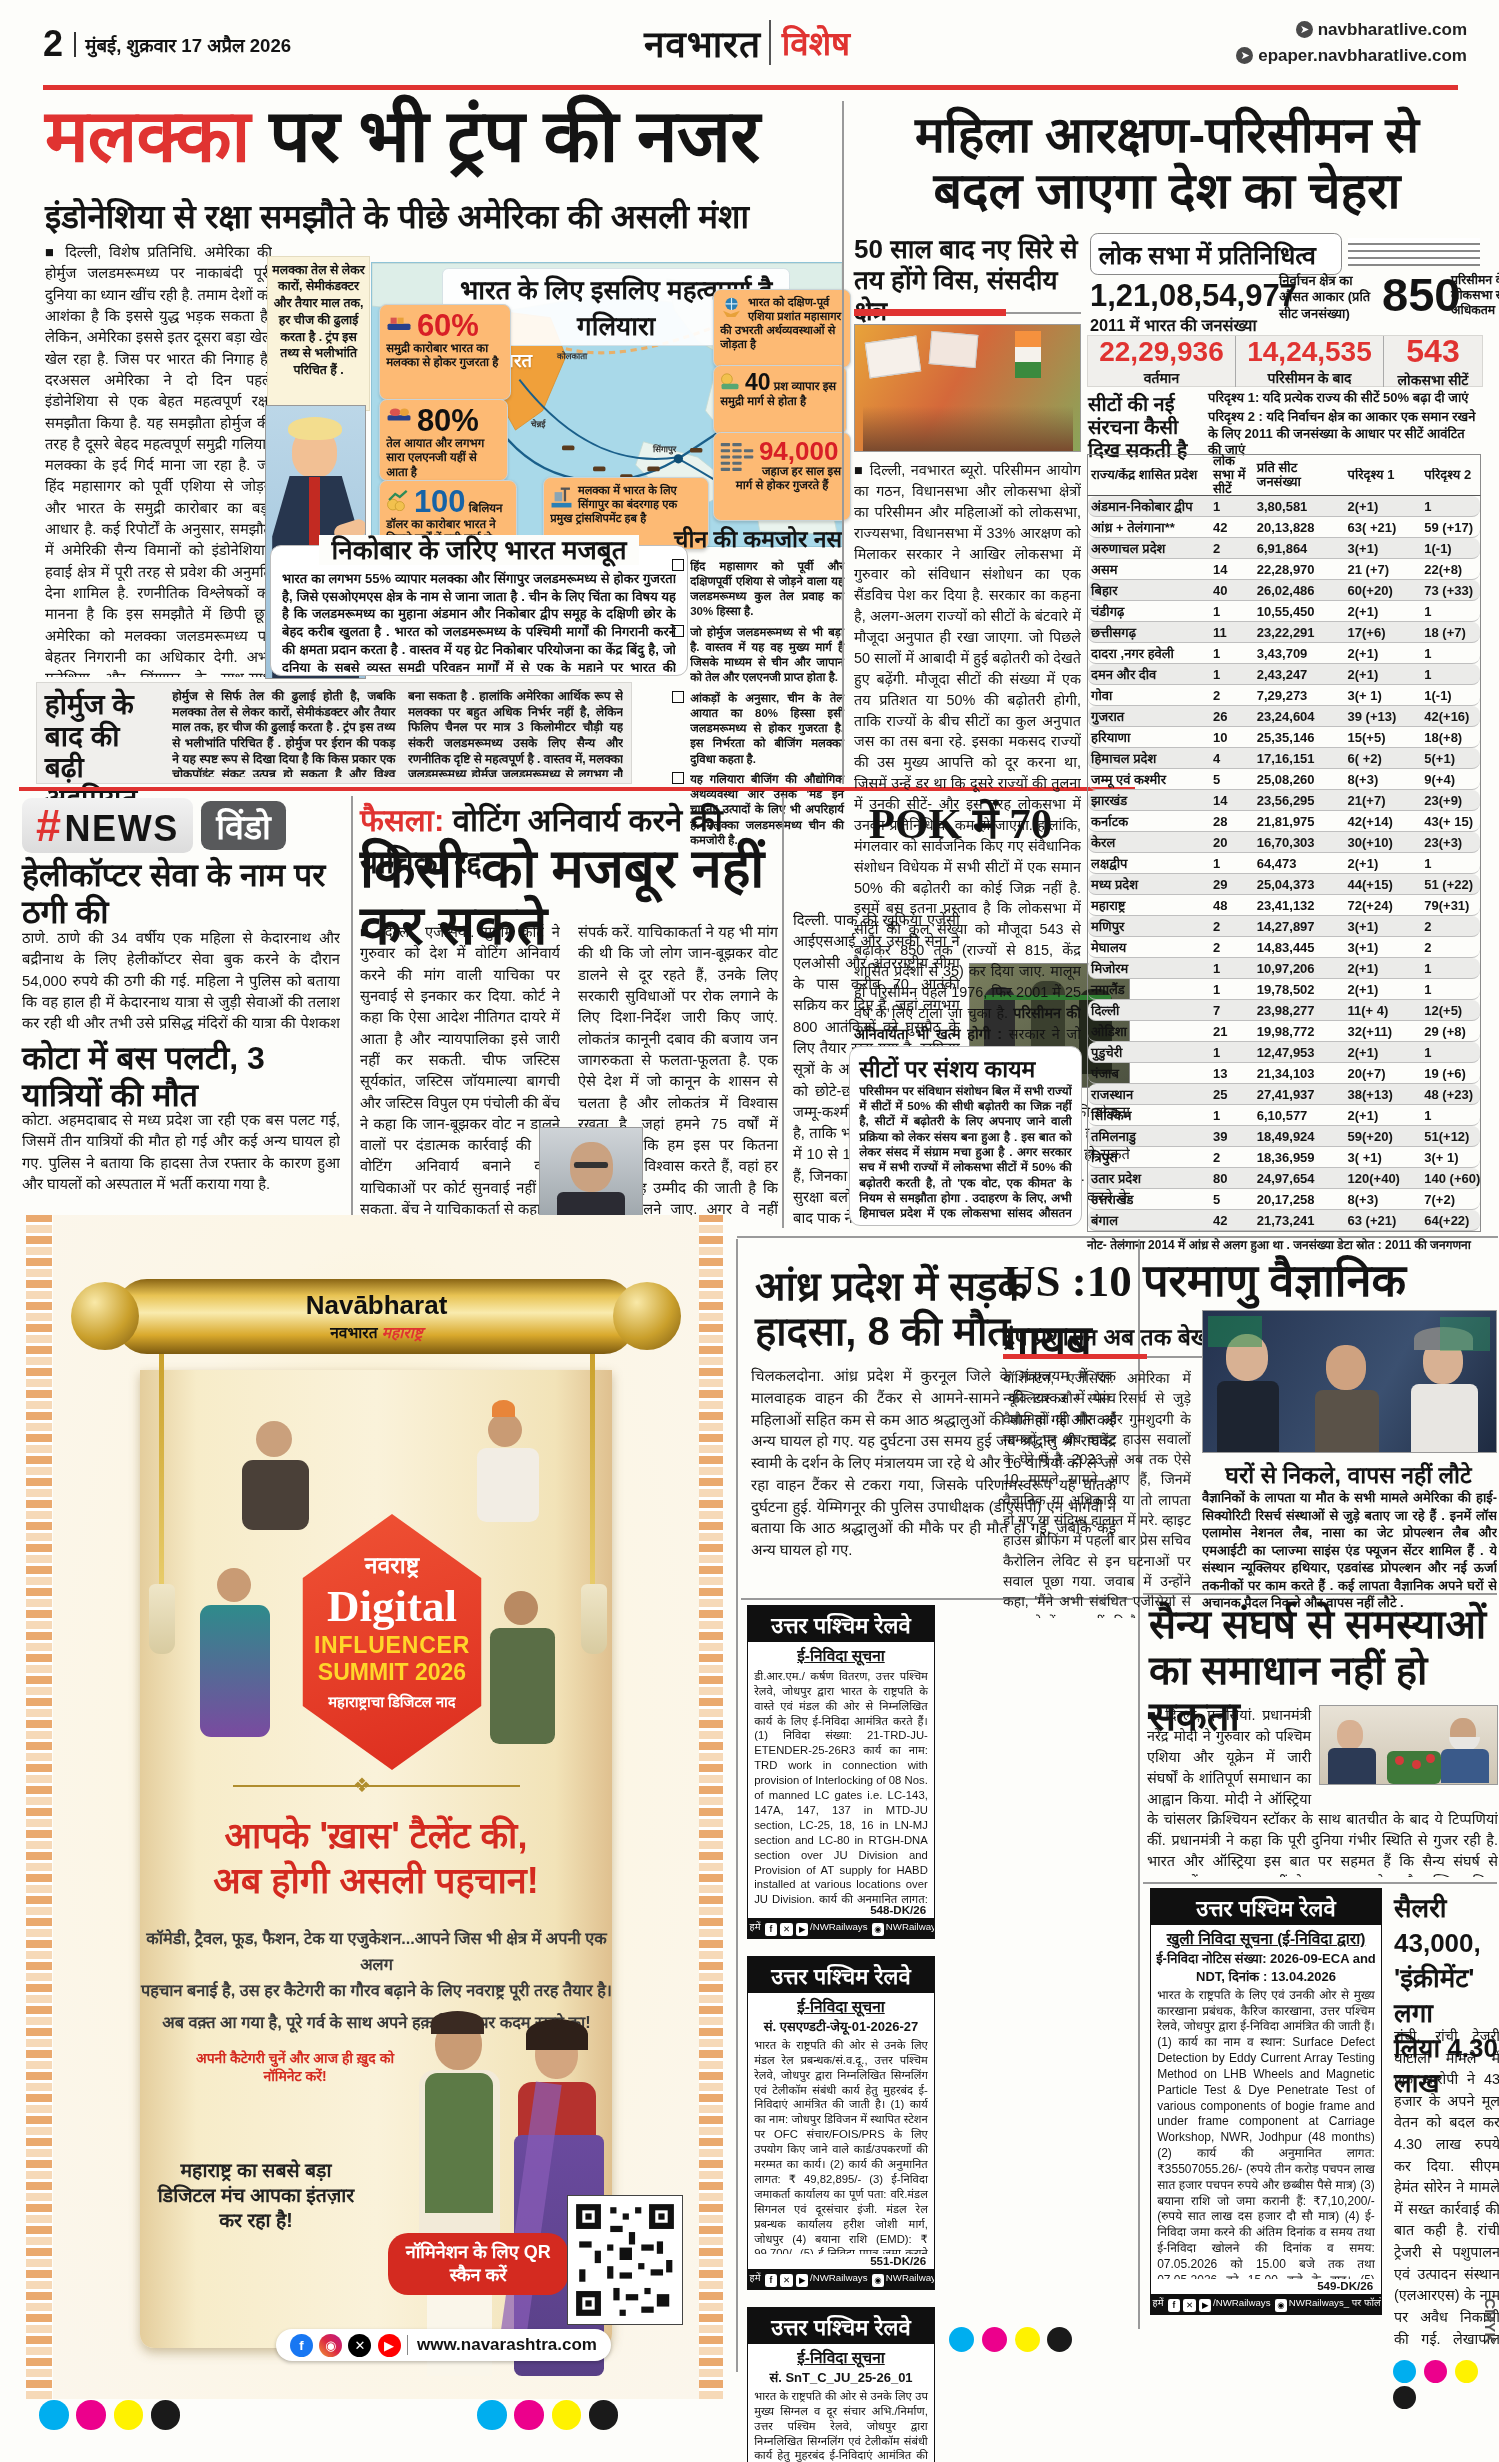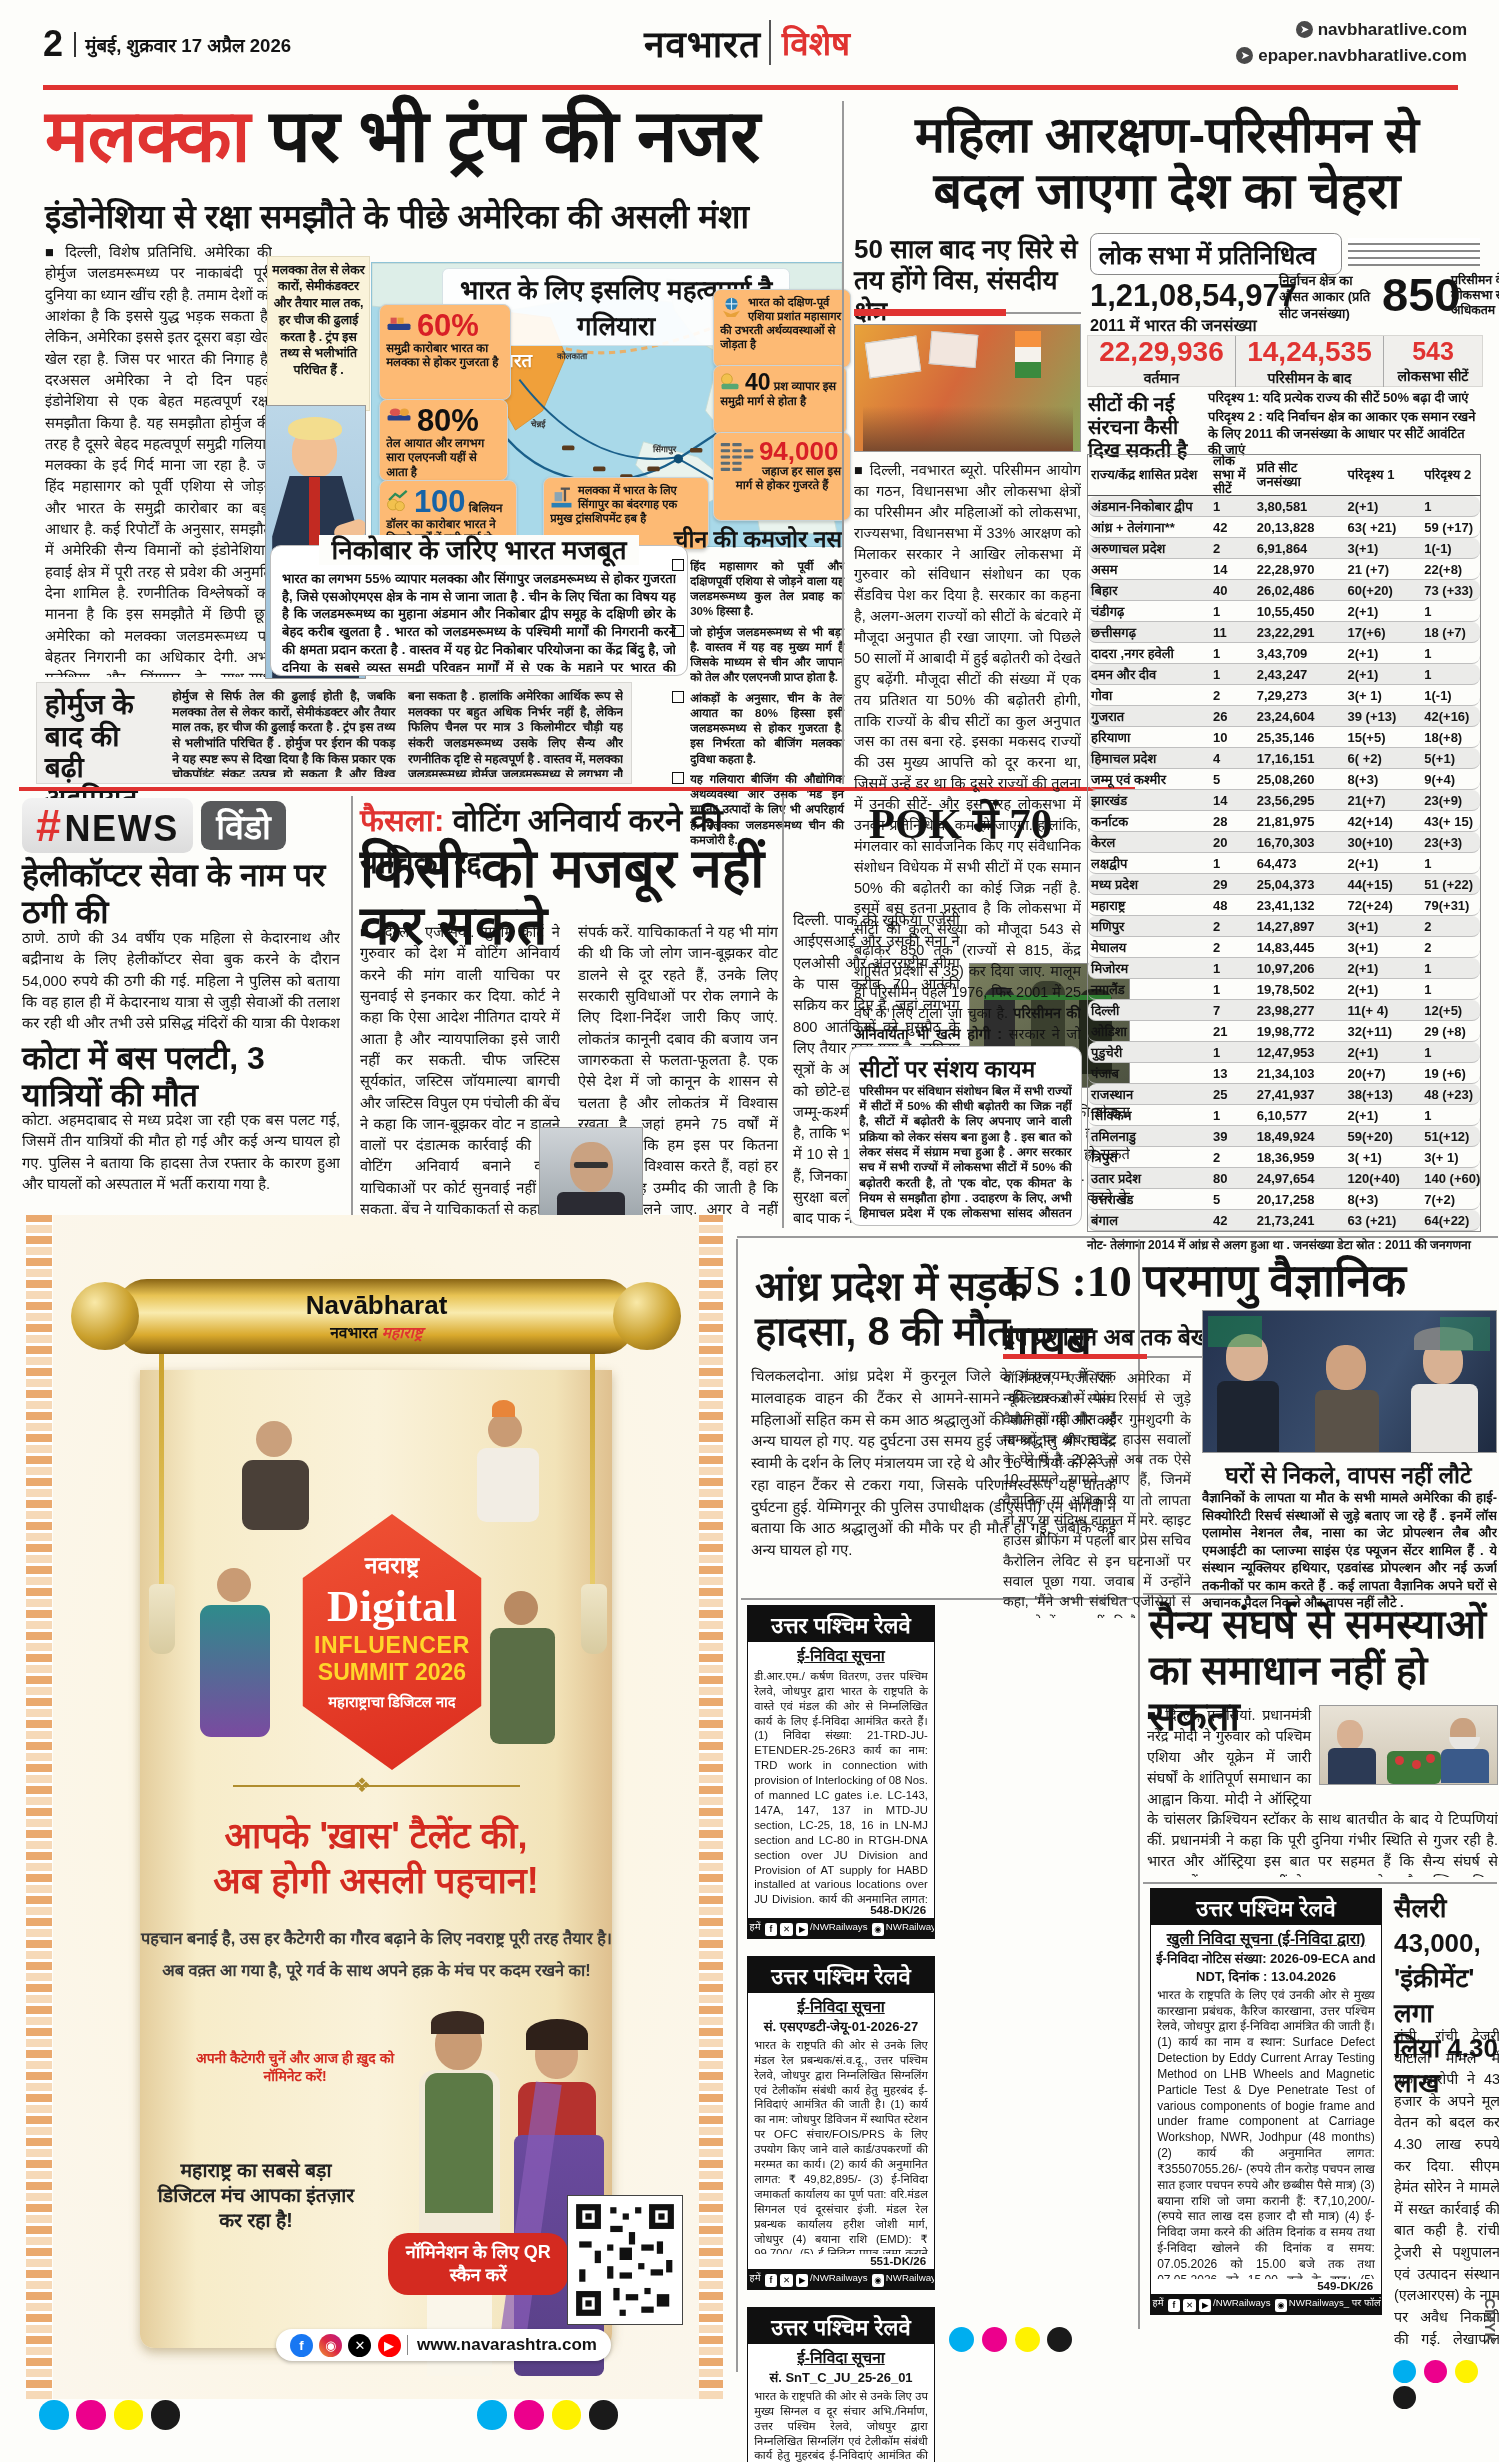--- a/index.html
+++ b/index.html
@@ -333,21 +333,21 @@
   <div class="abs graybox" style="left:1087px;top:335px;width:394px;height:50px;display:flex;align-items:center;text-align:center;">
     <div style="flex:1.2;border-right:1.6px solid #aaa;">
       <div class="b red" style="font-size:28px;">22,29,936</div>
       <div class="b" style="font-size:14px;">वर्तमान</div>
     </div>
     <div style="flex:1.2;border-right:1.6px solid #aaa;">
       <div class="b red" style="font-size:28px;">14,24,535</div>
       <div class="b" style="font-size:14px;">परिसीमन के बाद</div>
     </div>
     <div style="flex:.8;">
-      <div class="b red" style="font-size:25px;">543</div>
+      <div class="b red" style="font-size:32px;">543</div>
       <div class="b" style="font-size:14px;">लोकसभा सीटें</div>
     </div>
   </div>
   <div class="abs b" style="left:1088px;top:393px;width:113px;font-size:20px;line-height:1.15;">सीटों की नई संरचना कैसी दिख सकती है</div>
   <div class="abs b" style="left:1208px;top:390px;width:273px;font-size:13px;line-height:1.25;">
     <div>परिदृश्य 1: यदि प्रत्येक राज्य की सीटें 50% बढ़ा दी जाएं</div>
     <div style="margin-top:3.1px;">परिदृश्य 2 : यदि निर्वाचन क्षेत्र का आकार एक समान रखने के लिए 2011 की जनसंख्या के आधार पर सीटें आवंटित की जाएं</div>
   </div>
 
   <div class="abs" style="left:1087px;top:454px;width:394px;">
@@ -656,20 +656,21 @@
     <div style="font-size:23px;font-weight:bold;color:#ffd62a;">SUMMIT 2026</div>
     <div style="font-size:14.7px;font-weight:bold;margin-top:4.7px;">महाराष्ट्राचा डिजिटल नाद</div>
   </div>
   <div class="abs" style="left:233px;top:1785px;width:287px;height:1.6px;background:#b08d2e;"></div>
   <div class="abs" style="left:353px;top:1773px;font-size:20px;color:#b08d2e;">❖</div>
   <div class="abs ctr b" style="left:155px;top:1813px;width:442px;font-size:36px;color:#d42a20;line-height:1.25;">
     <div>आपके 'ख़ास' टैलेंट की,</div>
     <div>अब होगी असली पहचान!</div>
   </div>
   <div class="abs ctr b" style="left:132px;top:1925px;width:489px;font-size:16.3px;line-height:1.6;color:#3a3a3a;">
+    <div>कॉमेडी, ट्रैवल, फूड, फैशन, टेक या एजुकेशन...आपने जिस भी क्षेत्र में अपनी एक अलग</div>
     <div>पहचान बनाई है, उस हर कैटेगरी का गौरव बढ़ाने के लिए नवराष्ट्र पूरी तरह तैयार है।</div>
     <div style="margin-top:6.2px;">अब वक़्त आ गया है, पूरे गर्व के साथ अपने हक़ के मंच पर कदम रखने का!</div>
   </div>
 
   <div class="abs" style="left:419px;top:2011px;width:202px;height:365px;">
     <div style="position:absolute;left:15.5px;top:7.8px;width:47px;height:51px;border-radius:48%;background:#c99b74;"></div>
     <div style="position:absolute;left:12.4px;top:0px;width:53px;height:23px;border-radius:50% 50% 0 0;background:#3a2a22;"></div>
     <div style="position:absolute;left:0px;top:59px;width:81px;height:194px;background:#f2ead8;border-radius:15.5px 15.5px 0 0;"></div>
     <div style="position:absolute;left:6.2px;top:62px;width:68px;height:140px;background:#5c7a46;border-radius:12.4px 12.4px 0 0;"></div>
     <div style="position:absolute;left:7.8px;top:253px;width:65px;height:112px;background:#faf6ea;"></div>

